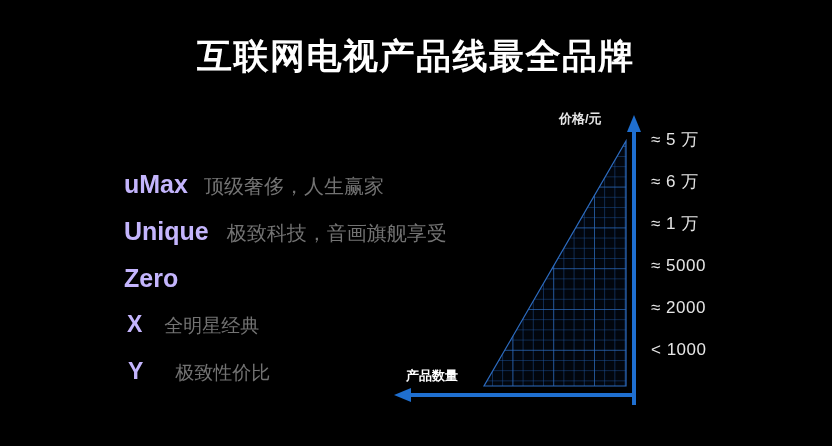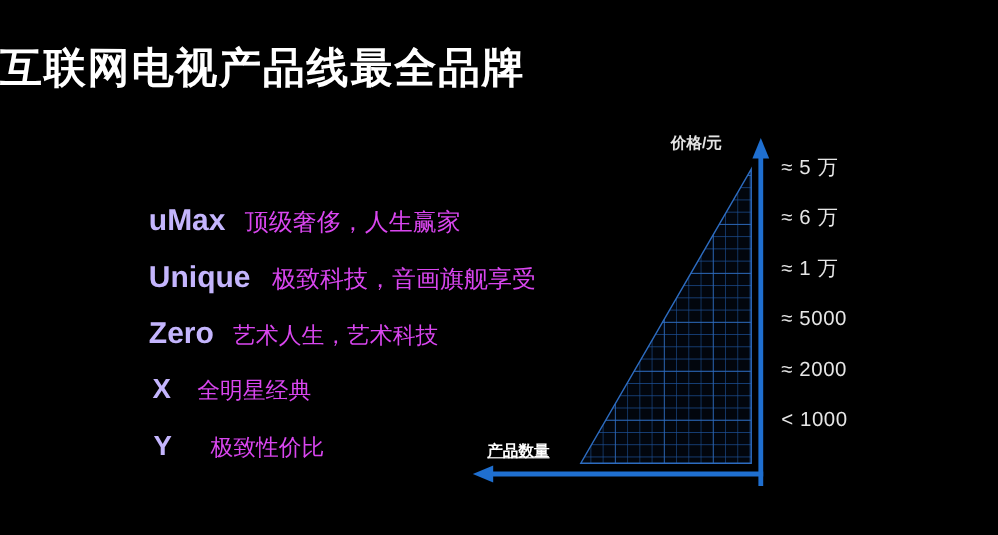--- a/index.html
+++ b/index.html
@@ -22,20 +22,21 @@
     height: 446px;
     background: #000000;
   }
 
   
   #title {
     position: absolute;
     left: 0;
     top: 33px;
     width: 832px;
+    text-align: center;
     font-size: 35px;
     font-weight: bold;
     letter-spacing: 1.5px;
     color: #ffffff;
     white-space: nowrap;
   }
 
   
   #brand-list {
     position: absolute;
@@ -47,21 +48,21 @@
     display: flex;
     align-items: baseline;
     height: 47px;
   }
   .brand-name {
     color: #c4b5fd;
     font-weight: bold;
     white-space: nowrap;
   }
   .brand-desc {
-    color: #d946ef;
+    color: #737373;
     white-space: nowrap;
   }
   
   .r0 .brand-name { font-size: 25px; }
   .r0 .brand-desc { font-size: 20px; margin-left: 16px; }
   .r1 .brand-name { font-size: 25px; }
   .r1 .brand-desc { font-size: 20px; margin-left: 18px; }
   .r2 .brand-name { font-size: 25px; }
   .r2 .brand-desc { font-size: 19px; margin-left: 16px; }
   .r3 .brand-name { font-size: 23px; margin-left: 3px; }
@@ -89,21 +90,20 @@
     white-space: nowrap;
   }
   #x-axis-label {
     position: absolute;
     left: 406px;
     top: 367px;
     font-size: 13px;
     font-weight: bold;
     color: #ffffff;
     white-space: nowrap;
-    text-decoration: underline;
   }
 
   
   #price-ticks {
     position: absolute;
     left: 651px;
     top: 119px;
     width: 160px;
   }
   .tick-label {
@@ -126,21 +126,20 @@
     <div class="brand-row r0">
       <span class="brand-name">uMax</span>
       <span class="brand-desc">顶级奢侈，人生赢家</span>
     </div>
     <div class="brand-row r1">
       <span class="brand-name">Unique</span>
       <span class="brand-desc">极致科技，音画旗舰享受</span>
     </div>
     <div class="brand-row r2">
       <span class="brand-name">Zero</span>
-      <span class="brand-desc">艺术人生，艺术科技</span>
     </div>
     <div class="brand-row r3">
       <span class="brand-name">X</span>
       <span class="brand-desc">全明星经典</span>
     </div>
     <div class="brand-row r4">
       <span class="brand-name">Y</span>
       <span class="brand-desc">极致性价比</span>
     </div>
   </div>

